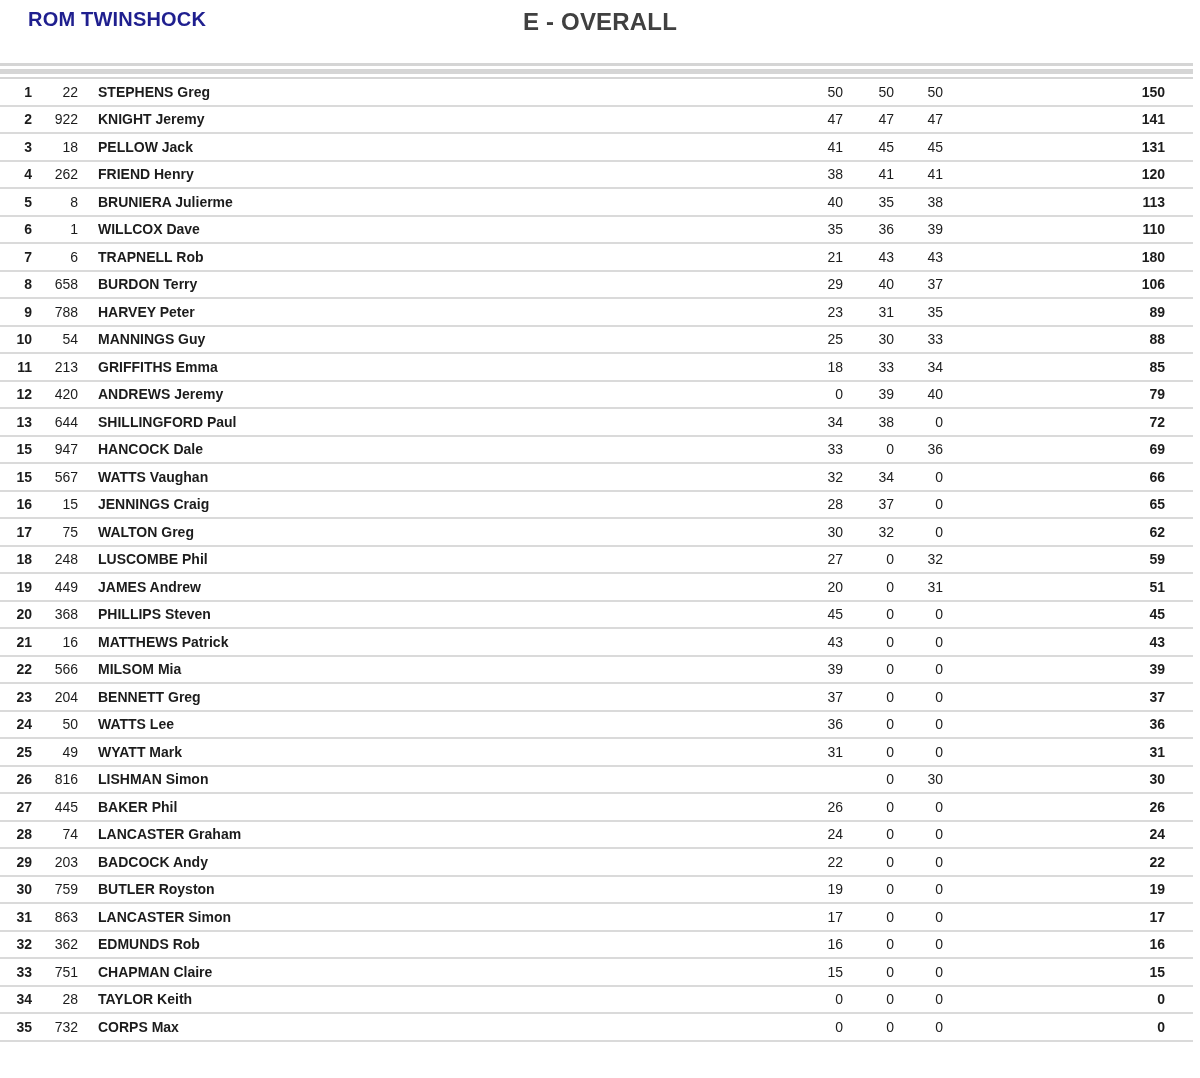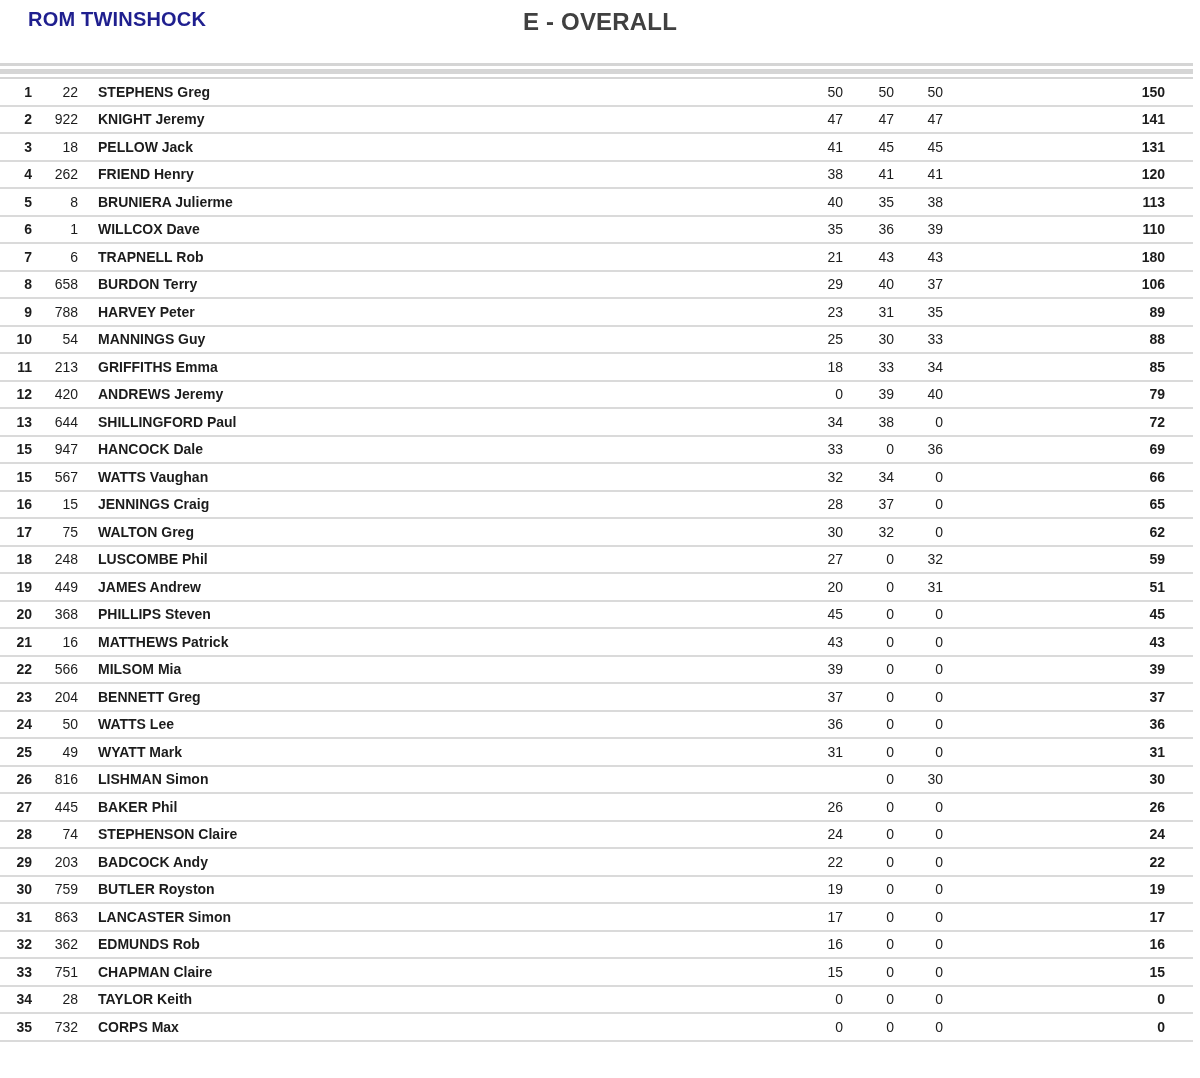--- a/index.html
+++ b/index.html
@@ -452,21 +452,21 @@
     <div class="cell c-make"></div>
     <div class="cell c-r">26</div>
     <div class="cell c-r">0</div>
     <div class="cell c-r">0</div>
     <div class="cell c-total">26</div>
   </div>
 
   <div class="grid-row row">
     <div class="cell c-pos">28</div>
     <div class="cell c-no">74</div>
-    <div class="cell c-comp">STEPHENSON Claire</div>
+    <div class="cell c-comp">LANCASTER Graham</div>
     <div class="cell c-cat"></div>
     <div class="cell c-team"></div>
     <div class="cell c-make"></div>
     <div class="cell c-r">24</div>
     <div class="cell c-r">0</div>
     <div class="cell c-r">0</div>
     <div class="cell c-total">24</div>
   </div>
 
   <div class="grid-row row">

